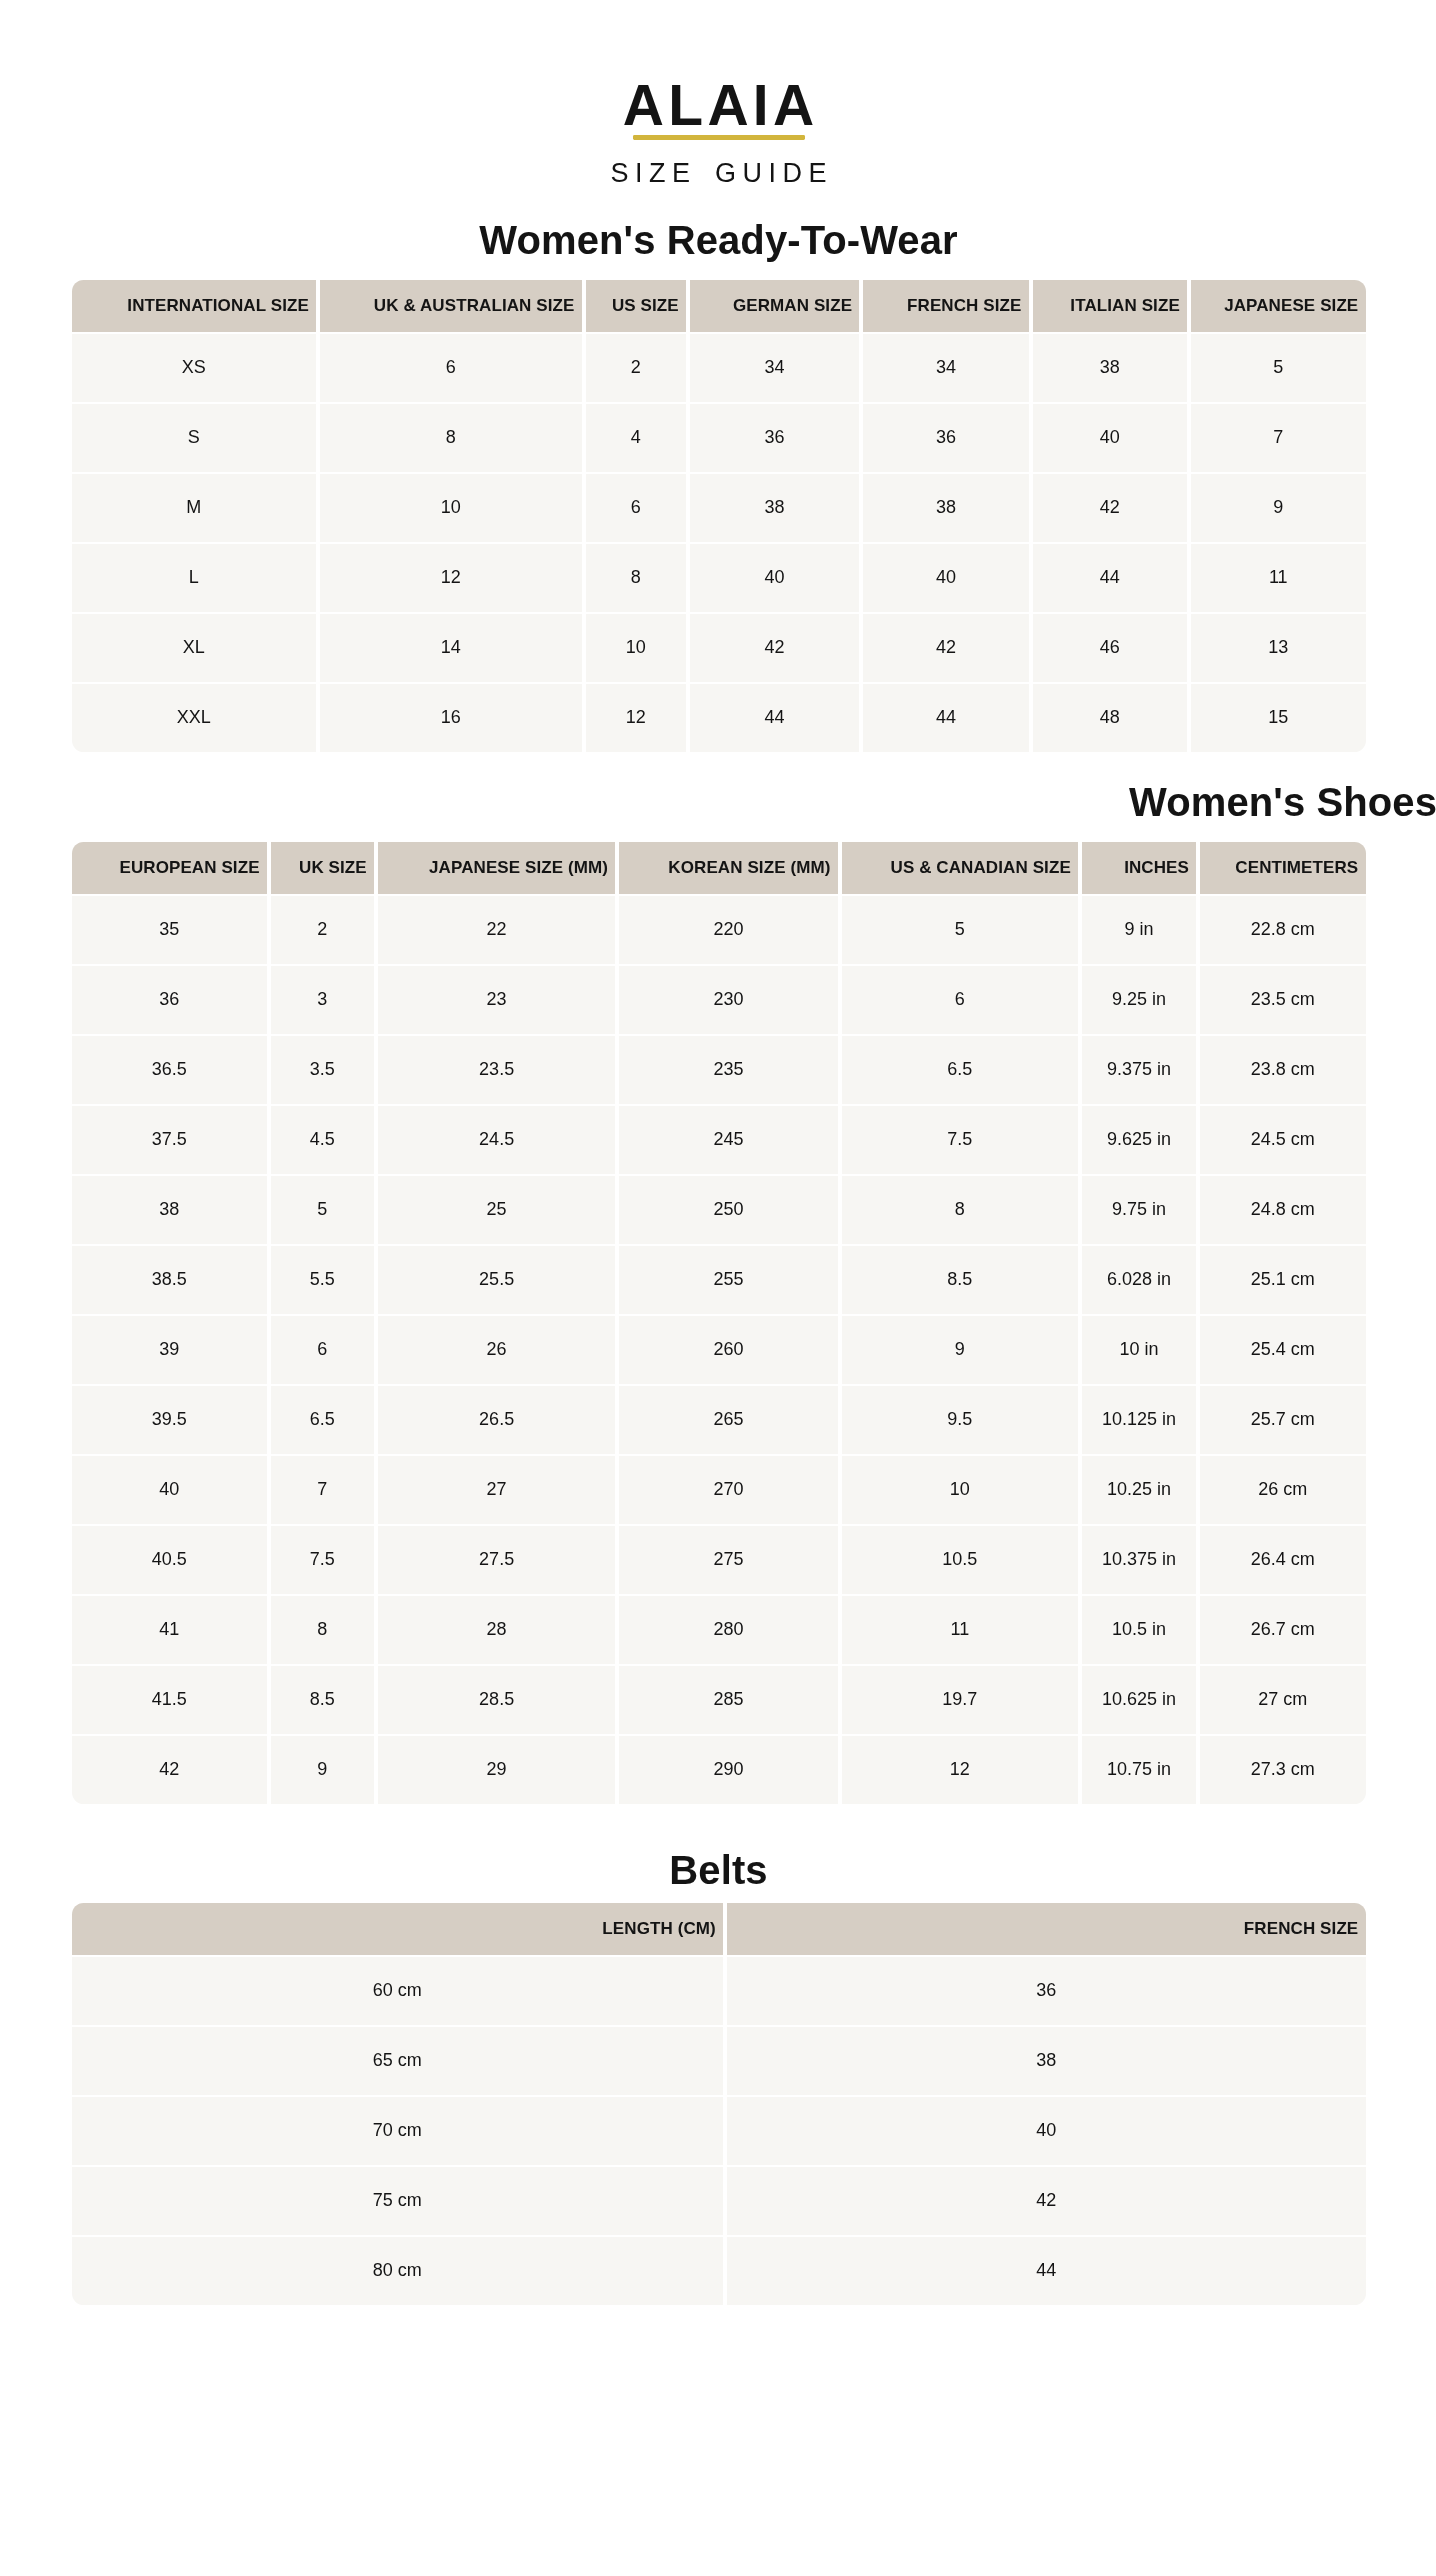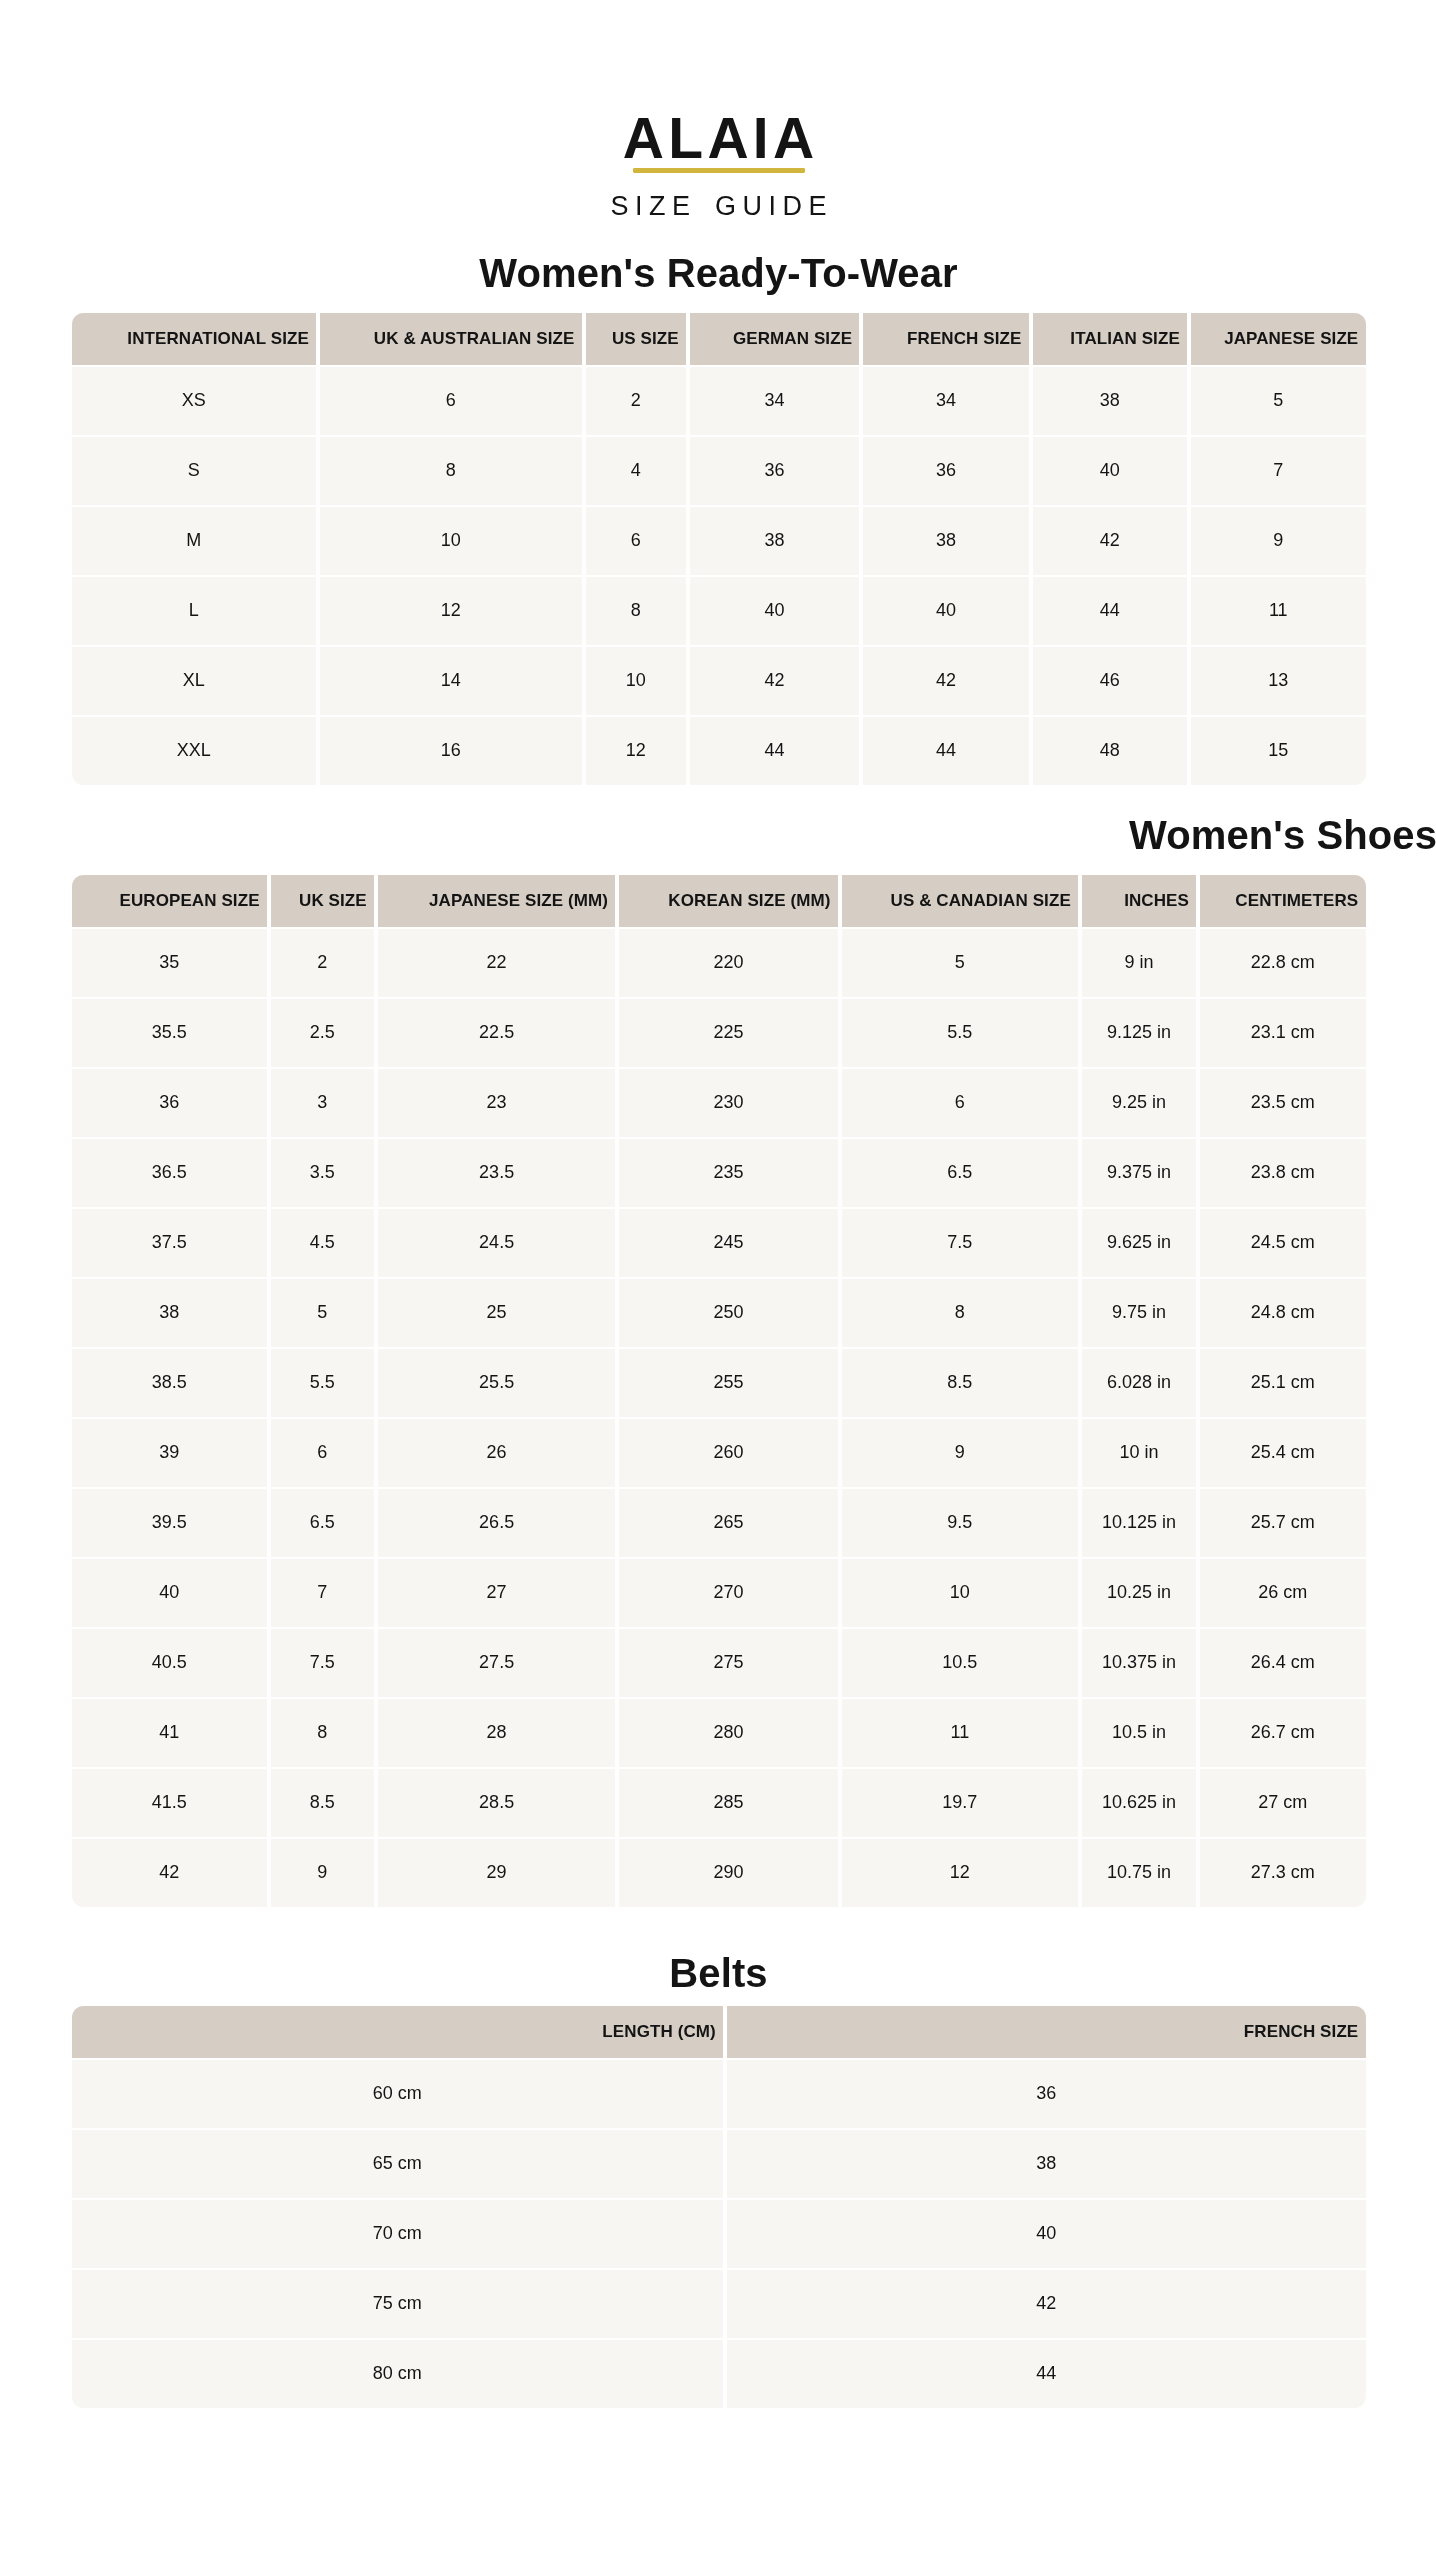--- a/index.html
+++ b/index.html
@@ -14,21 +14,21 @@
     width:1437px;
     min-height:2576px;
     background:#ffffff;
     color:var(--text);
     font-family:"Liberation Sans","DejaVu Sans",sans-serif;
     -webkit-font-smoothing:antialiased;
   }
   .page{width:1437px;min-height:2576px;padding-bottom:86px;}
 
   
-  .brand{padding-top:110px;text-align:center;}
+  .brand{padding-top:77px;text-align:center;}
   .brand-name{
     margin:0;
     font-size:57px;
     line-height:57px;
     font-weight:700;
     letter-spacing:4.3px;
     text-indent:4.3px;
   }
   .gold-divider{
     width:172px;height:4.3px;border-radius:1.4px;
@@ -212,29 +212,20 @@
             <tr>
               <td>35</td>
               <td>2</td>
               <td>22</td>
               <td>220</td>
               <td>5</td>
               <td>9 in</td>
               <td>22.8 cm</td>
             </tr>
             <tr>
-              <td>35.5</td>
-              <td>2.5</td>
-              <td>22.5</td>
-              <td>225</td>
-              <td>5.5</td>
-              <td>9.125 in</td>
-              <td>23.1 cm</td>
-            </tr>
-            <tr>
               <td>36</td>
               <td>3</td>
               <td>23</td>
               <td>230</td>
               <td>6</td>
               <td>9.25 in</td>
               <td>23.5 cm</td>
             </tr>
             <tr>
               <td>36.5</td>

